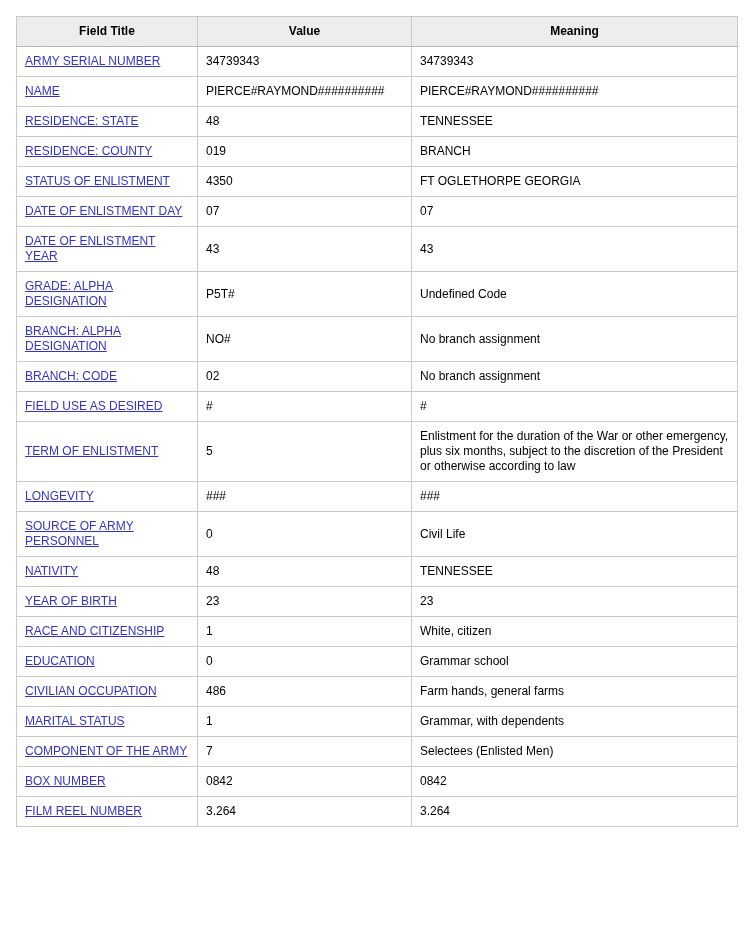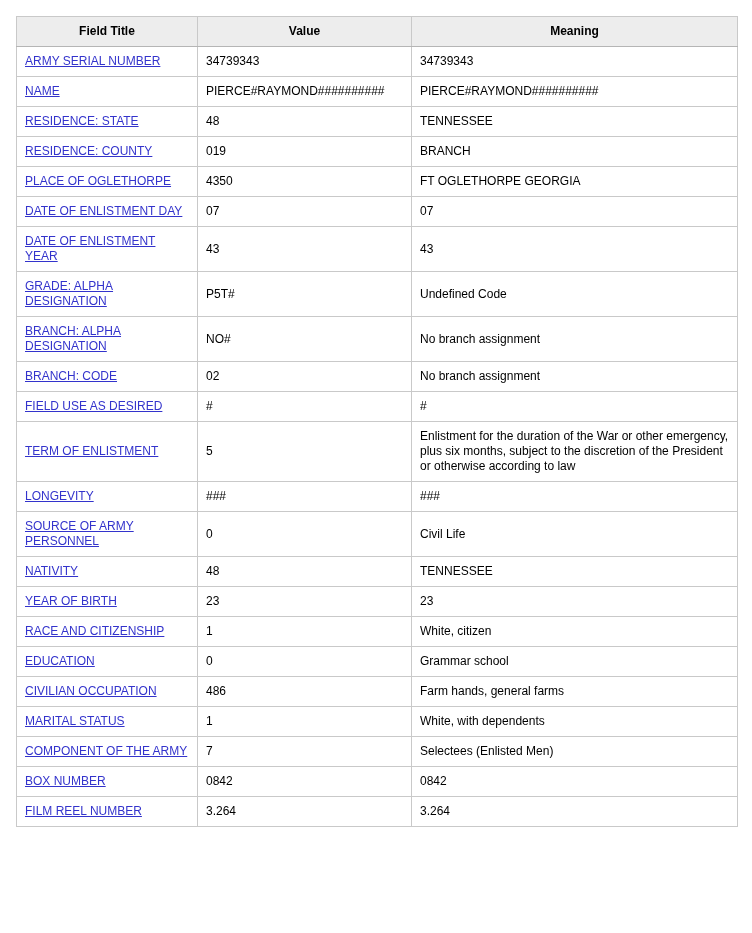--- a/index.html
+++ b/index.html
@@ -84,21 +84,21 @@
           <td><a href="#" class="field-link">RESIDENCE: STATE</a></td>
           <td>48</td>
           <td>TENNESSEE</td>
         </tr>
         <tr>
           <td><a href="#" class="field-link">RESIDENCE: COUNTY</a></td>
           <td>019</td>
           <td>BRANCH</td>
         </tr>
         <tr>
-          <td><a href="#" class="field-link">PLACE OF OGLETHORPE</a></td>
+          <td><a href="#" class="field-link">STATUS OF ENLISTMENT</a></td>
           <td>4350</td>
           <td>FT OGLETHORPE GEORGIA</td>
         </tr>
         <tr>
           <td><a href="#" class="field-link">DATE OF ENLISTMENT DAY</a></td>
           <td>07</td>
           <td>07</td>
         </tr>
         <tr>
           <td><a href="#" class="field-link">DATE OF ENLISTMENT YEAR</a></td>
@@ -161,21 +161,21 @@
           <td>Grammar school</td>
         </tr>
         <tr>
           <td><a href="#" class="field-link">CIVILIAN OCCUPATION</a></td>
           <td>486</td>
           <td>Farm hands, general farms</td>
         </tr>
         <tr>
           <td><a href="#" class="field-link">MARITAL STATUS</a></td>
           <td>1</td>
-          <td>White, with dependents</td>
+          <td>Grammar, with dependents</td>
         </tr>
         <tr>
           <td><a href="#" class="field-link">COMPONENT OF THE ARMY</a></td>
           <td>7</td>
           <td>Selectees (Enlisted Men)</td>
         </tr>
         <tr>
           <td><a href="#" class="field-link">BOX NUMBER</a></td>
           <td>0842</td>
           <td>0842</td>

